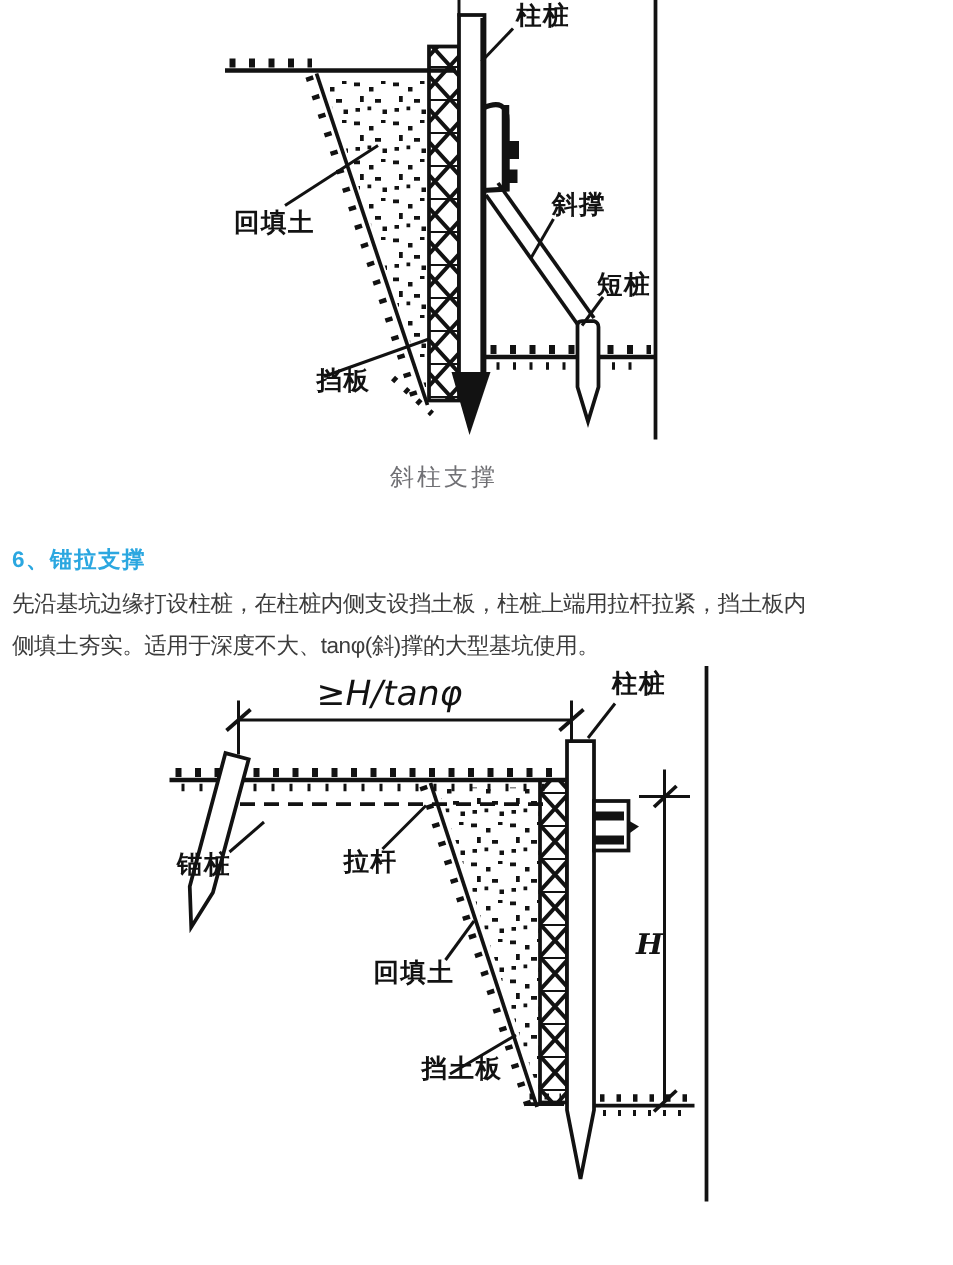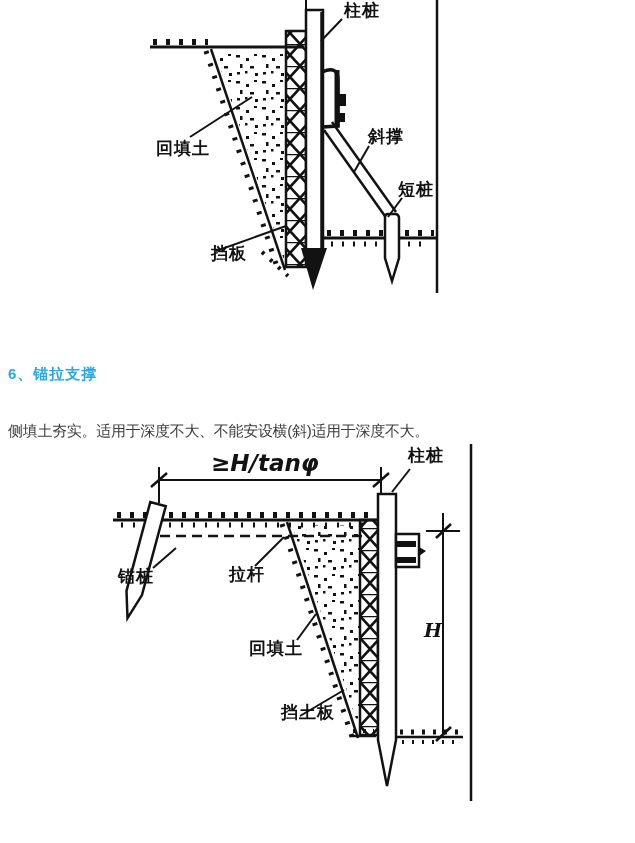--- a/index.html
+++ b/index.html
@@ -8,21 +8,21 @@
   svg{position:absolute;left:0;top:0;}
   .dlabel{position:absolute;font-weight:bold;font-size:17px;color:#121212;
           letter-spacing:1px;white-space:nowrap;line-height:1;}
   .caption{position:absolute;left:0;width:592px;text-align:center;font-size:16px;
            color:#707074;letter-spacing:2px;line-height:1;}
   .heading{position:absolute;left:8px;top:366px;font-size:15px;font-weight:bold;
            color:#2ba7e0;letter-spacing:1px;line-height:1;}
   .paraline{position:absolute;left:8px;font-size:15px;color:#3c3c3c;
             letter-spacing:-0.3px;white-space:nowrap;line-height:1;}
   .dimtext{position:absolute;left:211px;top:452px;font-family:"DejaVu Sans",sans-serif;
-           font-style:italic;font-weight:bold;font-size:23px;color:#121212;line-height:1;}
+           font-style:italic;font-weight:normal;font-size:23px;color:#121212;line-height:1;}
   .hlabel{position:absolute;left:424px;top:621px;font-family:"DejaVu Serif",serif;
           font-style:italic;font-weight:bold;font-size:19px;color:#121212;line-height:1;}
 </style>
 </head>
 <body>
 
 <div id="page">
 
   <svg width="635" height="843" viewBox="0 0 635 843">
     <defs>
@@ -143,23 +143,25 @@
         <path d="M300 716 L344 690"></path>
       </g>
     </g>
   </svg>
 
   <div class="dlabel" style="left:344px;top:2px">柱桩</div>
   <div class="dlabel" style="left:156px;top:140px">回填土</div>
   <div class="dlabel" style="left:368px;top:128px">斜撑</div>
   <div class="dlabel" style="left:398px;top:181px">短桩</div>
   <div class="dlabel" style="left:211px;top:245px">挡板</div>
+  <div class="caption" style="top:311px">斜柱支撑</div>
 
   <div class="heading">6、锚拉支撑</div>
-  <div class="paraline" style="top:423px">侧填土夯实。适用于深度不大、不能安设横(斜)适用于深度不大。</div>
+  <div class="paraline" style="top:395px">先沿基坑边缘打设柱桩，在柱桩内侧支设挡土板，柱桩上端用拉杆拉紧，挡土板内</div>
+  <div class="paraline" style="top:423px">侧填土夯实。适用于深度不大、tanφ(斜)撑的大型基坑使用。</div>
 
   <div class="dimtext">≥H/tanφ</div>
   <div class="dlabel" style="left:408px;top:447px">柱桩</div>
   <div class="dlabel" style="left:118px;top:568px">锚桩</div>
   <div class="dlabel" style="left:229px;top:566px">拉杆</div>
   <div class="dlabel" style="left:249px;top:640px">回填土</div>
   <div class="dlabel" style="left:281px;top:704px">挡土板</div>
   <div class="hlabel">H</div>
 
 </div>

